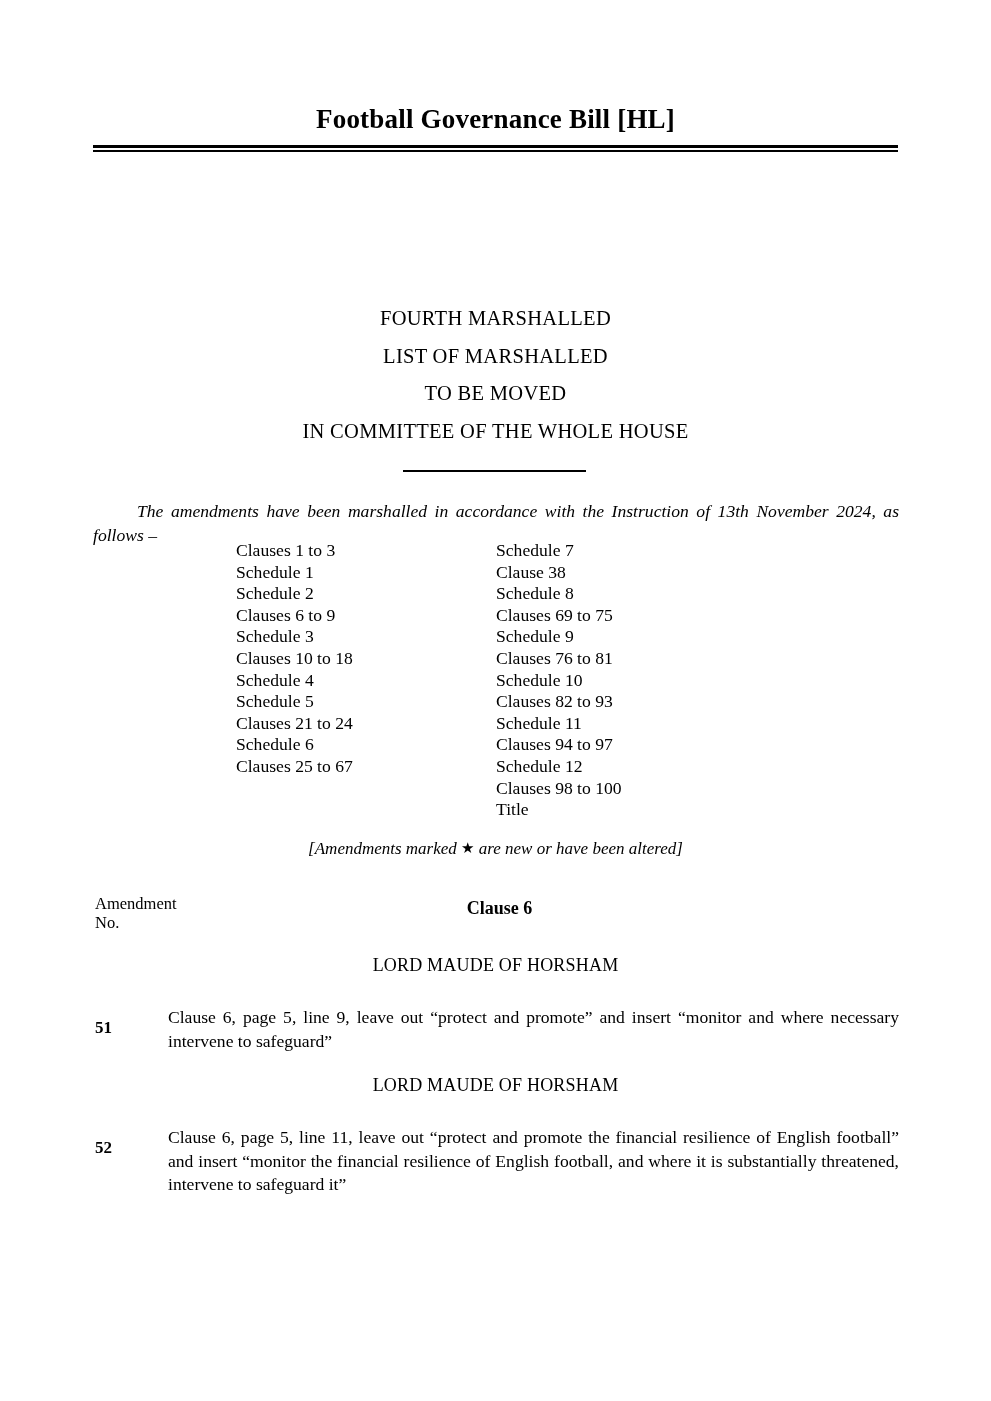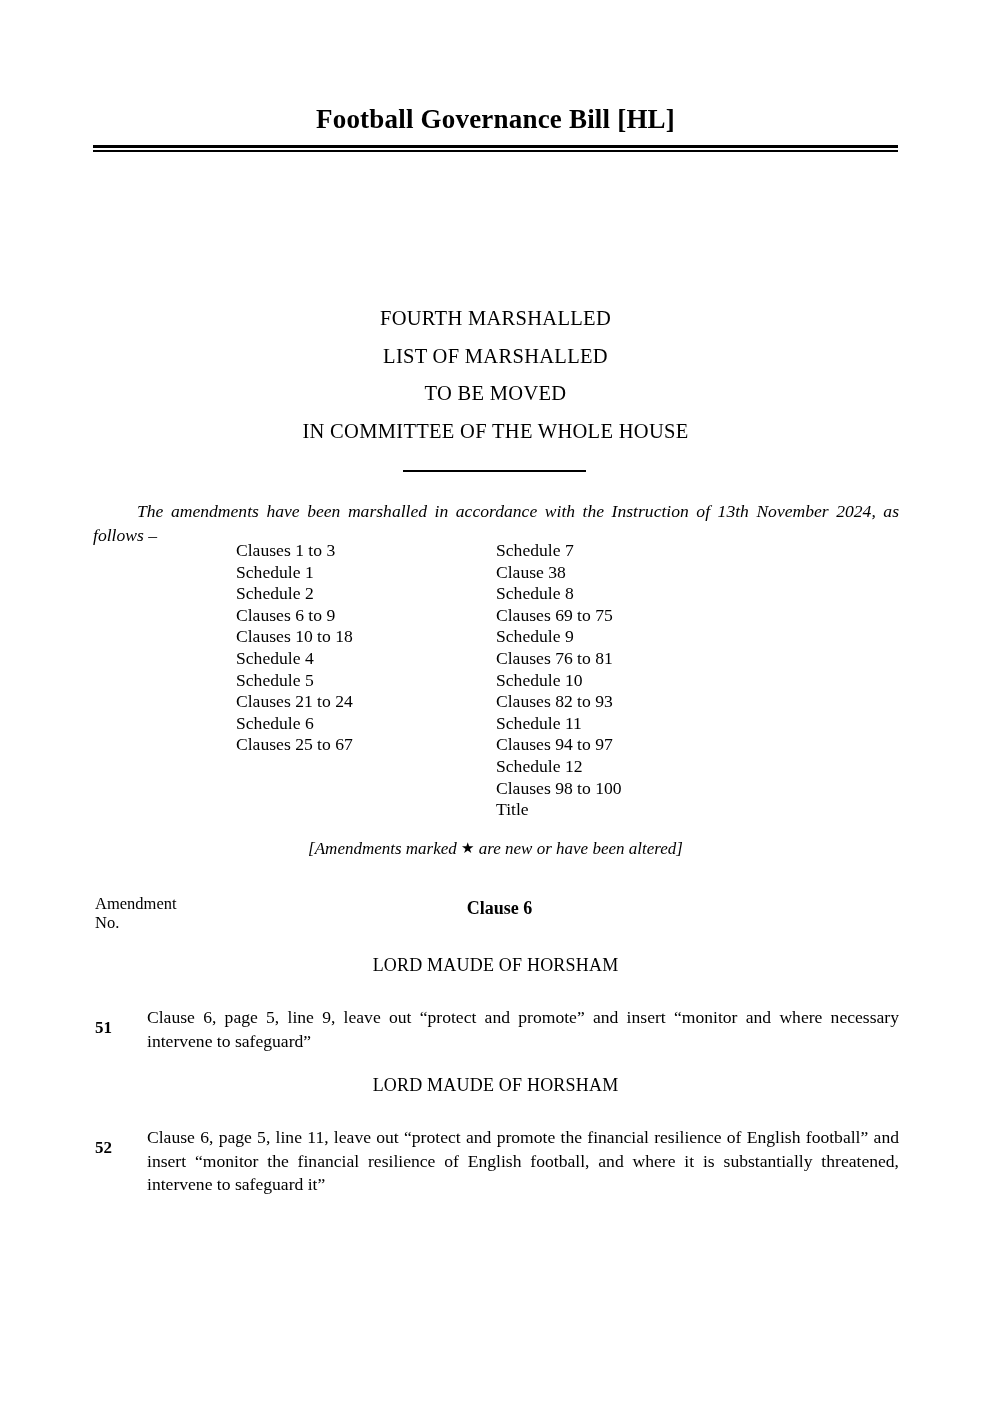--- a/index.html
+++ b/index.html
@@ -152,21 +152,21 @@
   .amd-1 { top: 1006px; }
   .amd-2 { top: 1126px; }
   .amd .num {
     position: absolute;
     left: 2px;
     top: 12px;
     font-size: 17px;
     font-weight: bold;
   }
   .amd .body {
-    margin-left: 54px;
+    margin-left: 75px;
     font-size: 17.6px;
     line-height: 23.5px;
     text-align: justify;
   }
   
   .footer {
     position: absolute;
     left: 93px;
     top: 1253px;
     width: 806px;
@@ -202,20 +202,21 @@
   <div class="rule-short"></div>
 
   <div class="instruction">The amendments have been marshalled in accordance with the Instruction of 13th November 2024, as follows –</div>
 
   <div class="cols">
     <div class="col col-left">
       <div class="row">Clauses 1 to 3</div>
       <div class="row">Schedule 1</div>
       <div class="row">Schedule 2</div>
       <div class="row">Clauses 6 to 9</div>
+      <div class="row">Schedule 3</div>
       <div class="row">Clauses 10 to 18</div>
       <div class="row">Schedule 4</div>
       <div class="row">Schedule 5</div>
       <div class="row">Clauses 21 to 24</div>
       <div class="row">Schedule 6</div>
       <div class="row">Clauses 25 to 67</div>
     </div><div class="col col-right">
       <div class="row">Schedule 7</div>
       <div class="row">Clause 38</div>
       <div class="row">Schedule 8</div>

